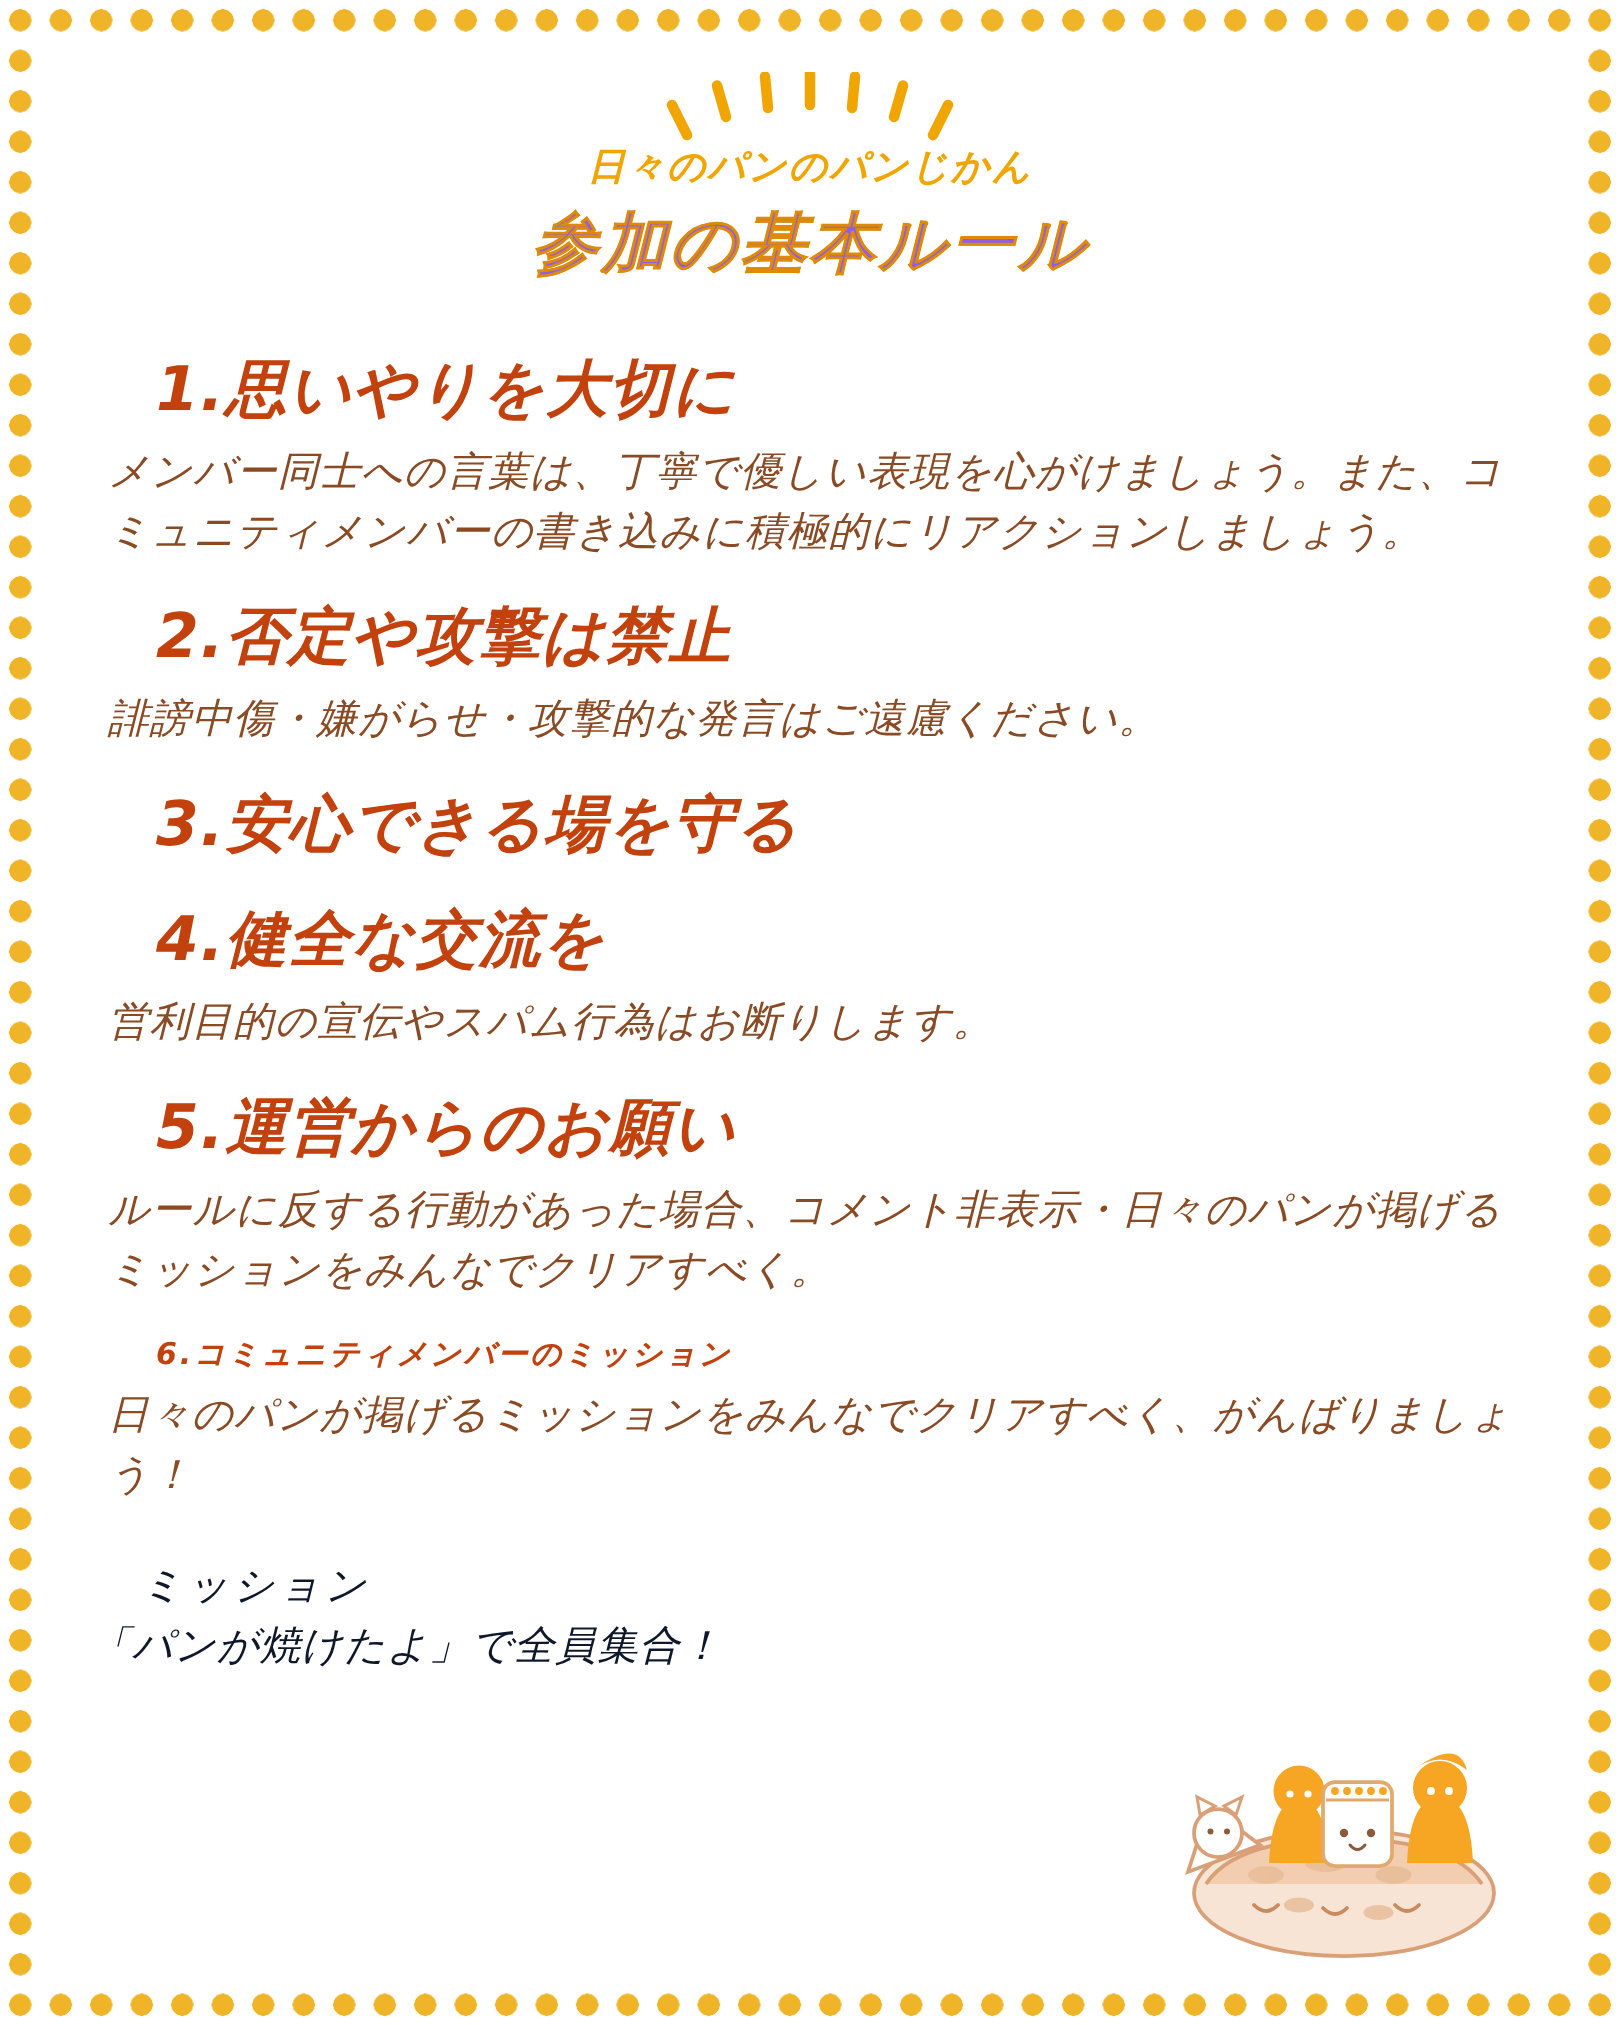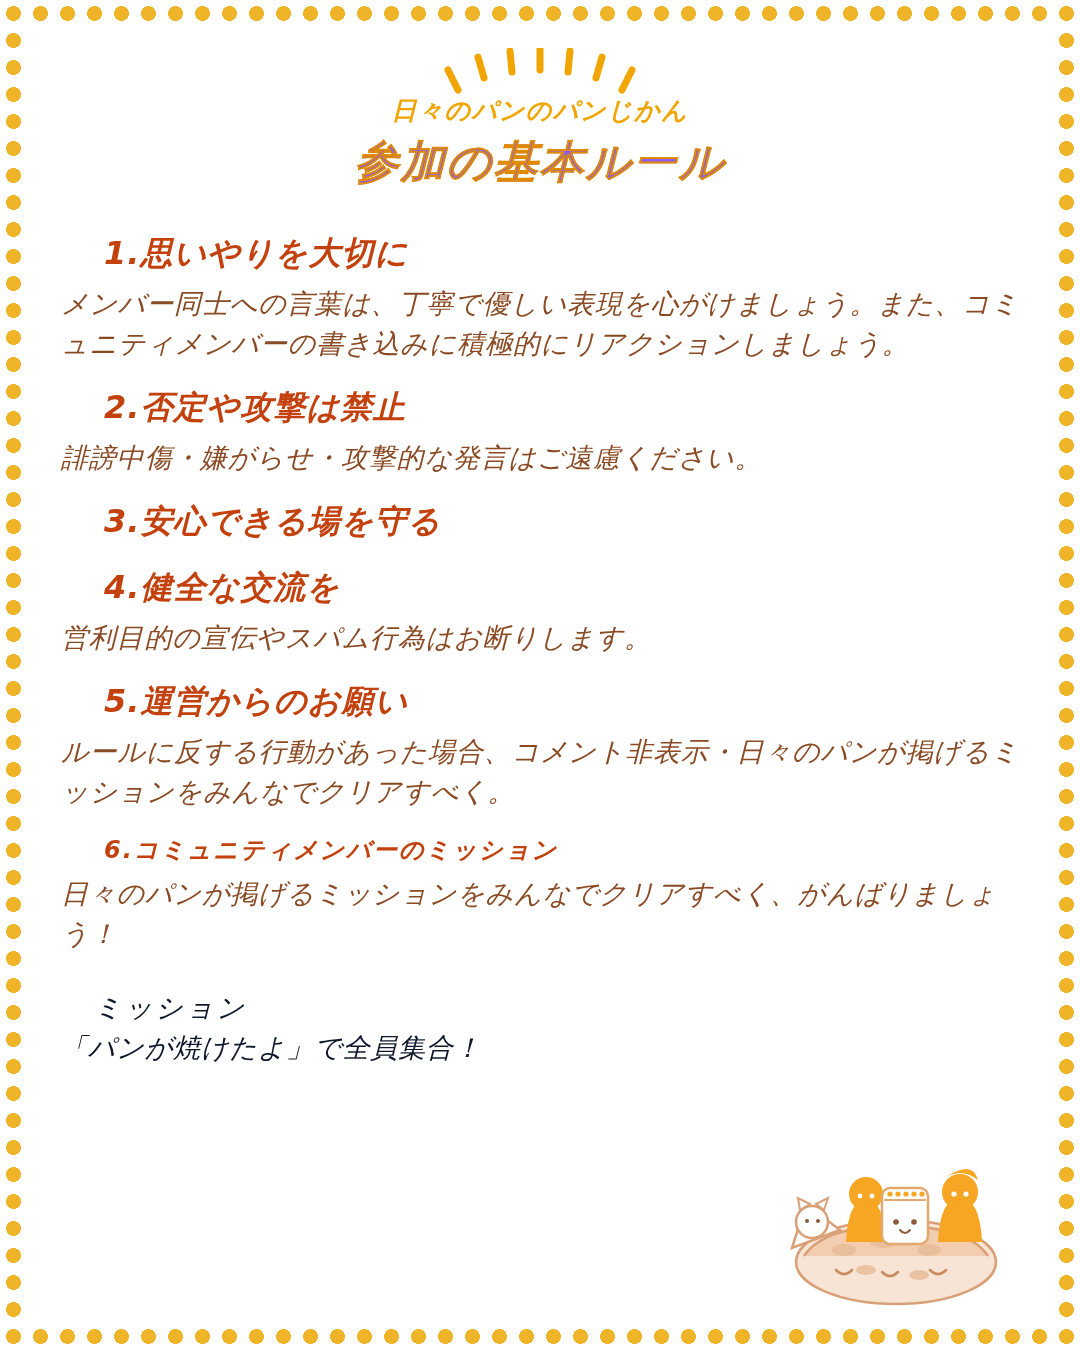--- a/index.html
+++ b/index.html
@@ -74,35 +74,35 @@
   
   .rules {
     margin-top: 40px;
     padding: 0 22px 0 30px;
   }
   .rule {
     margin-bottom: 22px;
   }
   .rule-heading {
     color: #c2410c;
-    font-size: 32px;
+    font-size: 41px;
     font-weight: bold;
     letter-spacing: 1px;
     margin: 0 0 8px 44px;
   }
   .rule-heading.wide {
     letter-spacing: 2px;
-    font-size: 24px;
+    font-size: 20px;
   }
   .rule-body {
     color: #8a4a24;
     font-size: 27px;
     line-height: 1.48;
     letter-spacing: 0.8px;
-    margin: 0 8px 0 1px;
+    margin: 0 8px 0 12px;
   }
 
   
   .mission {
     margin-top: 34px;
     padding-left: 30px;
     color: #0f172a;
     font-size: 27px;
     line-height: 1.5;
     letter-spacing: 0.8px;

